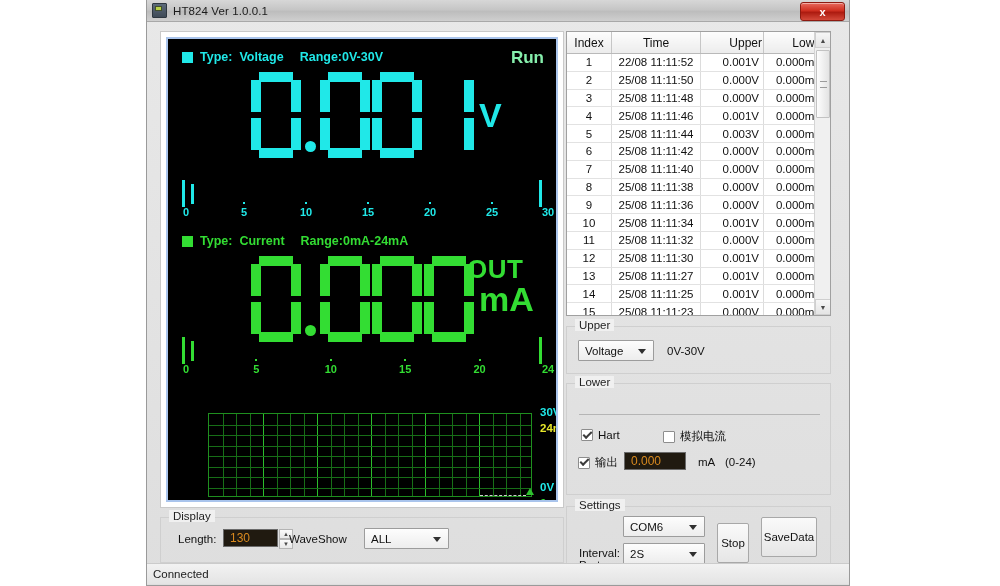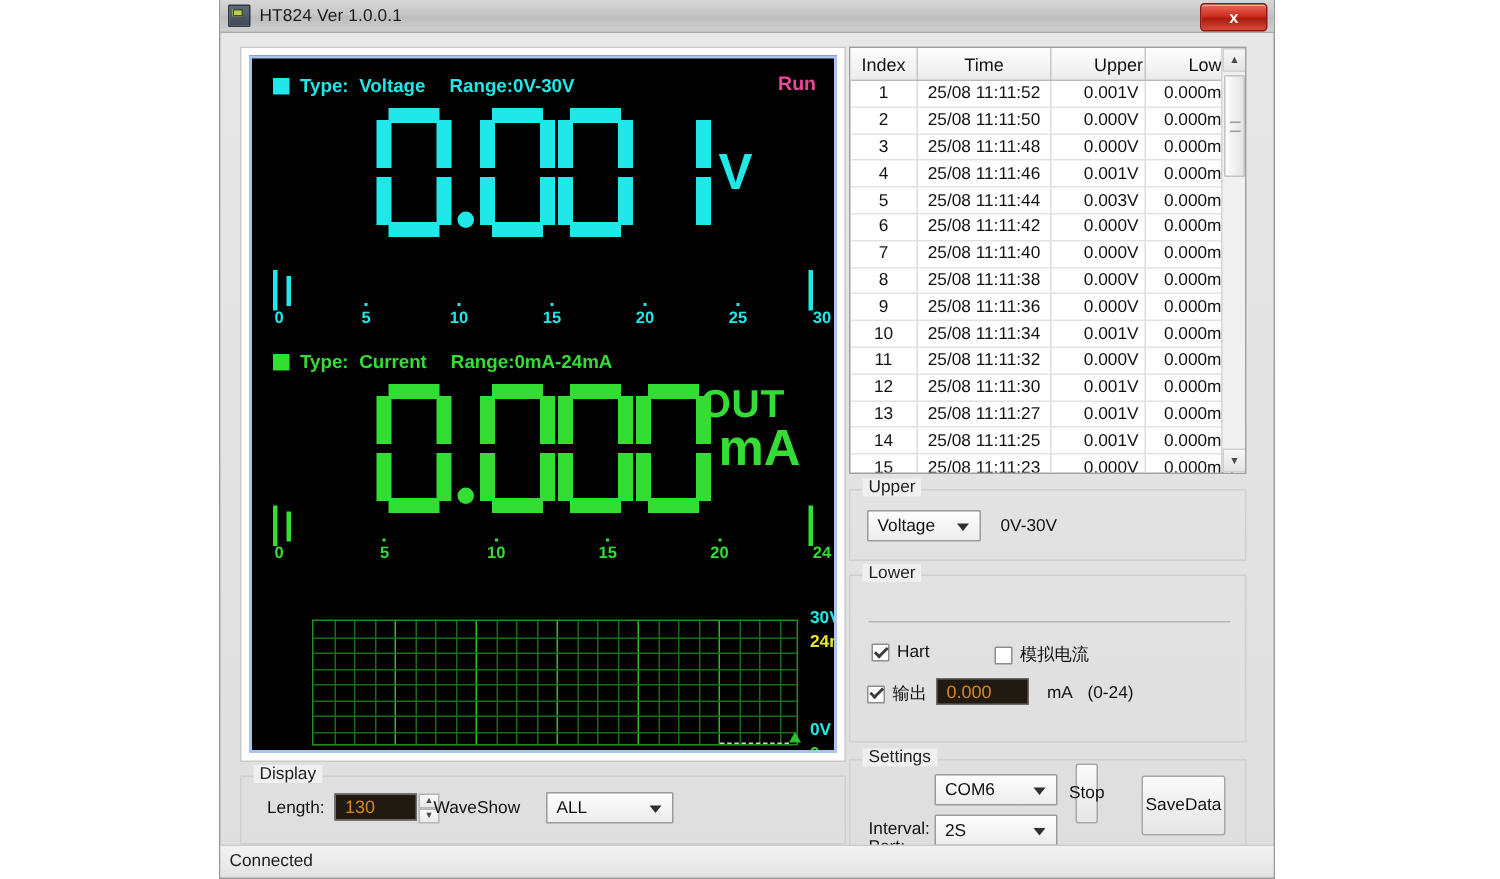--- a/index.html
+++ b/index.html
@@ -59,21 +59,21 @@
   .lcd{
     position:relative;width:100%;height:100%;
     background:#000;border:2px solid #a9c4ec;box-sizing:border-box;
     overflow:hidden;
   }
   .lcd-head{
     position:absolute;left:14px;display:flex;align-items:center;gap:7px;
     font-size:12.5px;font-weight:bold;white-space:nowrap;
   }
   .sq{width:11px;height:11px;display:inline-block;}
-  .runtxt{position:absolute;right:12px;font-size:13px;font-weight:bold;color:#ec4899;}
+  .runtxt{position:absolute;right:12px;font-size:17px;font-weight:bold;color:#86efac;}
 
   
   .segrow{position:absolute;display:flex;align-items:center;}
   .digit{position:relative;width:50px;height:86px;margin:0 1px;}
   .digit i{position:absolute;display:block;}
   .dp{width:11px;height:11px;border-radius:50%;align-self:flex-end;margin:0 3px 6px 3px;}
   .unit{font-size:34px;font-weight:bold;margin-left:4px;line-height:1;}
   .outtxt{position:absolute;font-size:26px;font-weight:bold;letter-spacing:.5px;}
 
   
@@ -383,21 +383,21 @@
             <tr>
               <th class="c-index">Index</th>
               <th class="c-time">Time</th>
               <th class="c-up">Upper</th>
               <th class="c-lo" style="border-right:none;">Lower</th>
             </tr>
           </thead>
           <tbody id="table-body">
               <tr>
                 <td class="c-index">1</td>
-                <td class="c-time">25/08  11:11:52</td>
+                <td class="c-time">22/08  11:11:52</td>
                 <td class="c-up">0.001V</td>
                 <td class="c-lo" style="border-right: none;">0.000mA</td>
               </tr>
               <tr>
                 <td class="c-index">2</td>
                 <td class="c-time">25/08  11:11:50</td>
                 <td class="c-up">0.000V</td>
                 <td class="c-lo" style="border-right: none;">0.000mA</td>
               </tr>
               <tr>
@@ -524,21 +524,21 @@
         <span class="lbl" style="left:12px;top:13px;margin-top:39px;">Port:</span>
         <div class="combo" style="position:absolute;left:56px;top:9px;width:82px;">
           <span>COM6</span>
           <span class="arrow"></span>
         </div>
         <span class="lbl" style="left:12px;top:40px;">Interval:</span>
         <div class="combo" style="position:absolute;left:56px;top:36px;width:82px;">
           <span>2S</span>
           <span class="arrow"></span>
         </div>
-        <div class="btn" style="left:150px;top:2px;width:15px;height:40px;">Stop</div>
+        <div class="btn" style="left:150px;top:16px;width:32px;height:40px;">Stop</div>
         <div class="btn" style="left:194px;top:10px;width:56px;height:40px;">SaveData</div>
       </div>
 
       <div class="groupbox" style="left:13px;top:496px;width:404px;height:46px;">
         <span class="grouplabel">Display</span>
         <span class="lbl" style="left:17px;top:15px;">Length:</span>
         <div class="darkfield" style="left:62px;top:11px;width:55px;height:18px;">130</div>
         <div class="spin" style="left:118px;top:11px;">
           <div>▲</div>
           <div>▼</div>

